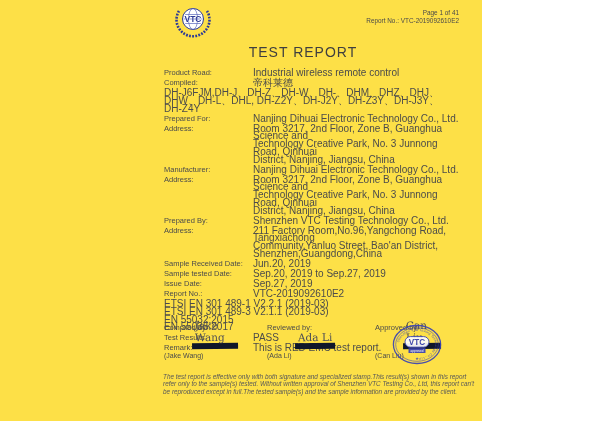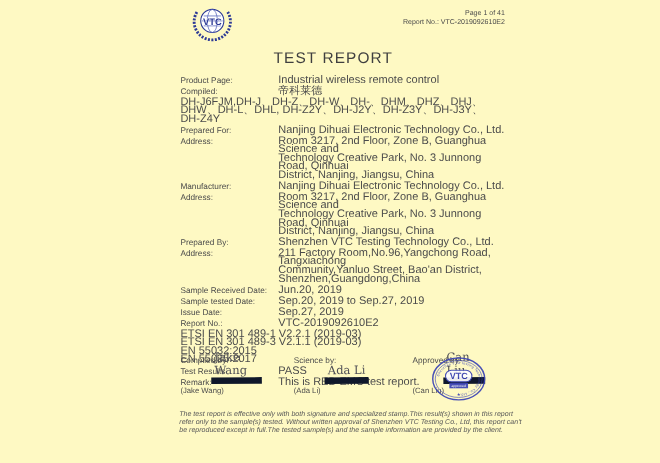--- a/index.html
+++ b/index.html
@@ -1,18 +1,18 @@
 <!DOCTYPE html>
 <html><head>
 <meta charset="utf-8">
 <style>
   * { margin:0; padding:0; box-sizing:border-box; }
   html,body { width:600px; height:421px; background:#ffffff; overflow:hidden;
               font-family:"Liberation Sans", sans-serif; }
-  .page { position:relative; width:600px; height:421px; background:#fef9c3; color:#4b4b4b; }
+  .page { position:relative; width:482px; height:421px; background:#fde047; color:#4b4b4b; }
 
   
   .logo { position:absolute; left:174px; top:3px; width:38px; height:38px; }
   .page-info { position:absolute; top:9px; left:330px; width:129px; text-align:right;
                font-size:6.4px; line-height:7.6px; color:#4a4a4a; }
 
   
   .title { position:absolute; top:44px; left:150px; width:306px; text-align:center;
            font-size:14px; letter-spacing:1px; color:#3f3f3f; }
 
@@ -58,21 +58,21 @@
 
   <div class="page-info">
     <div>Page 1 of 41</div>
     <div>Report No.: VTC-2019092610E2</div>
   </div>
 
   <div class="title">TEST REPORT</div>
 
   <div class="info-table">
     <div class="row">
-      <div class="lbl">Product Page:</div>
+      <div class="lbl">Product Road:</div>
       <div class="val">Industrial wireless remote control</div>
     </div>
     <div class="row">
       <div class="lbl">Compiled:</div>
       <div class="val">帝科莱德</div>
     </div>
     <div class="row">
       <div class="val">DH-J6FJM,DH-J、DH-Z、DH-W、DH-、DHM、DHZ、DHJ、
 DHW、DH-L、DHL, DH-Z2Y、DH-J2Y、DH-Z3Y、DH-J3Y、
 DH-Z4Y</div>
@@ -139,21 +139,21 @@
     </div>
   </div>
 
   <div class="sig-block">
     <div class="sig-col c0">
       <div class="sig-role">Compiled by:</div>
       <div class="sig-script">Jake Wang</div>
       <div class="sig-name">(Jake Wang)</div>
     </div>
     <div class="sig-col c1">
-      <div class="sig-role">Science by:</div>
+      <div class="sig-role">Reviewed by:</div>
       <div class="sig-script">Ada Li</div>
       <div class="sig-name">(Ada Li)</div>
     </div>
     <div class="sig-col c2">
       <div class="sig-role">Approved by:</div>
       <div class="sig-script">Can Liu</div>
       <div class="sig-name">(Can Liu)</div>
     </div>
   </div>
 

